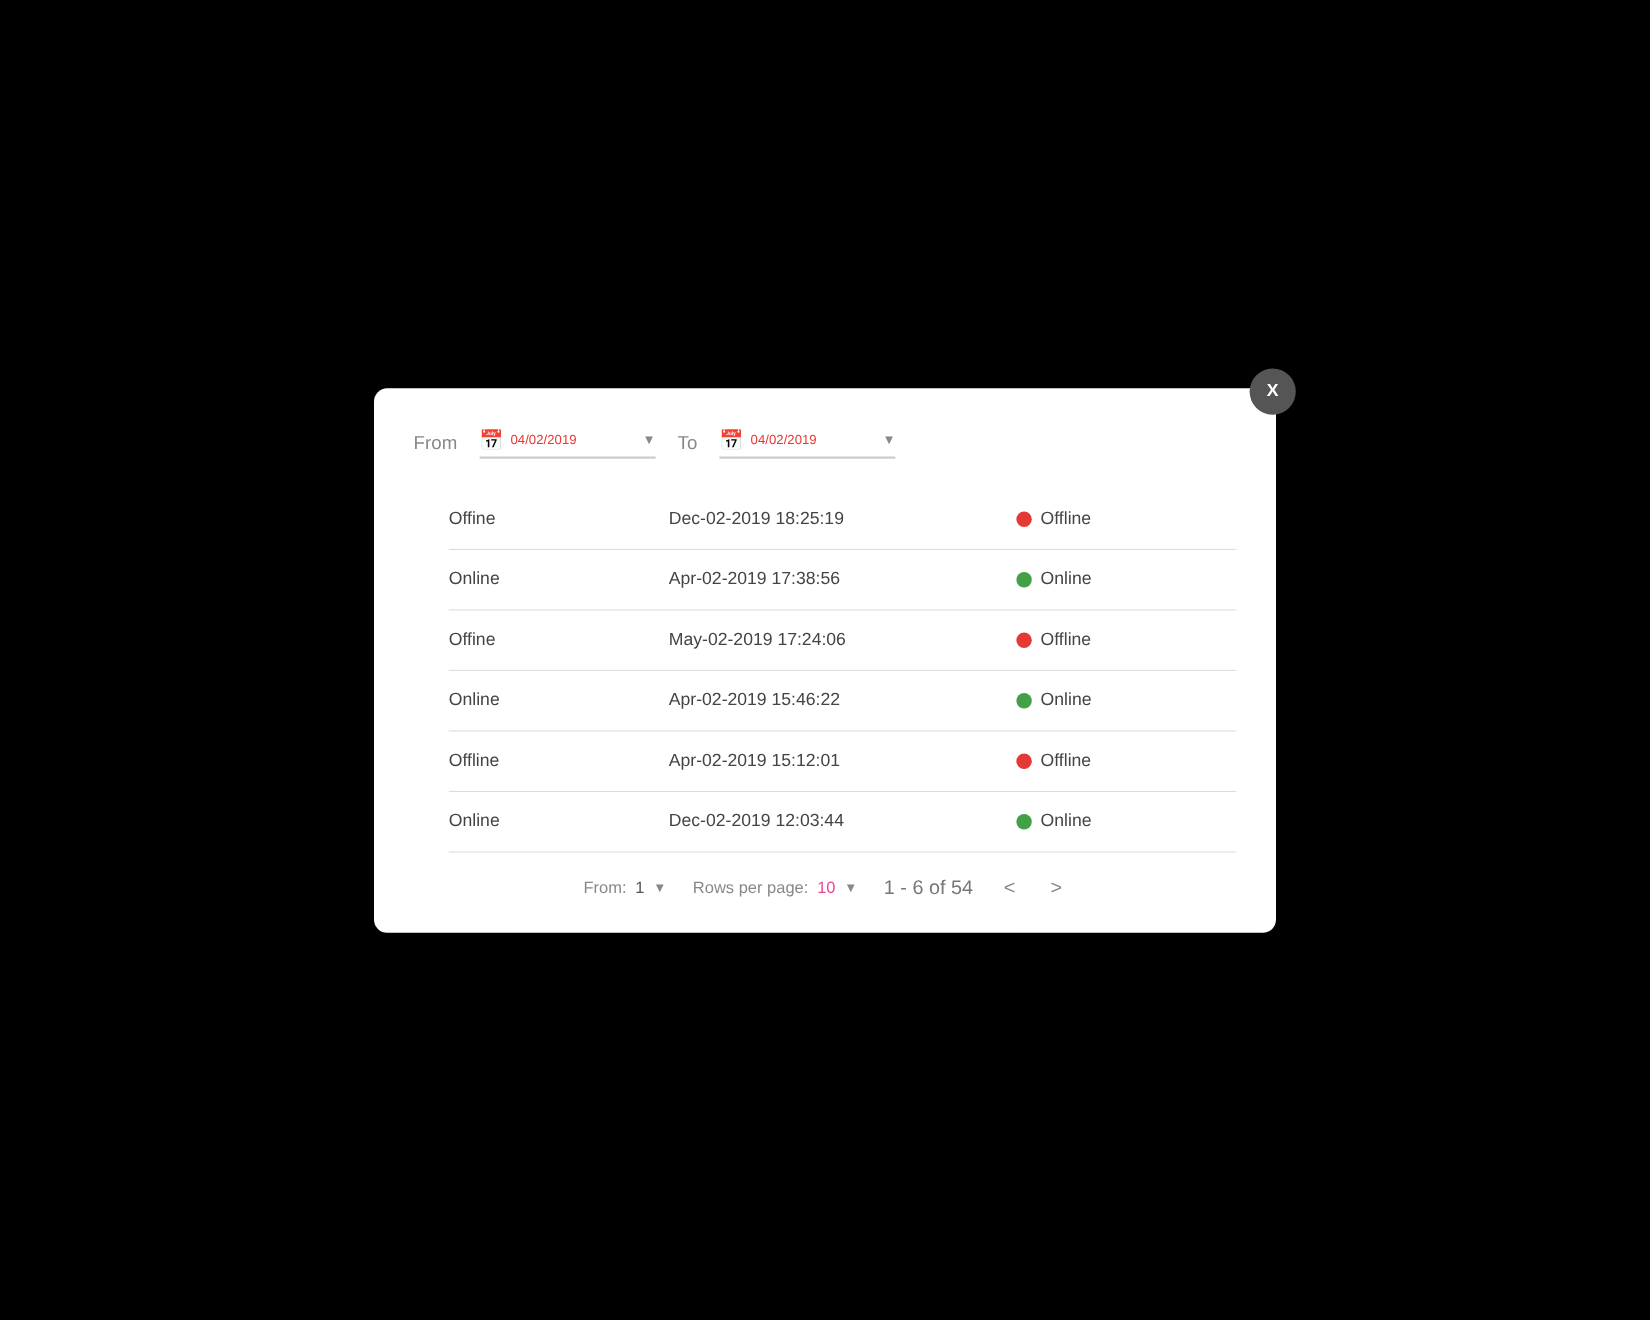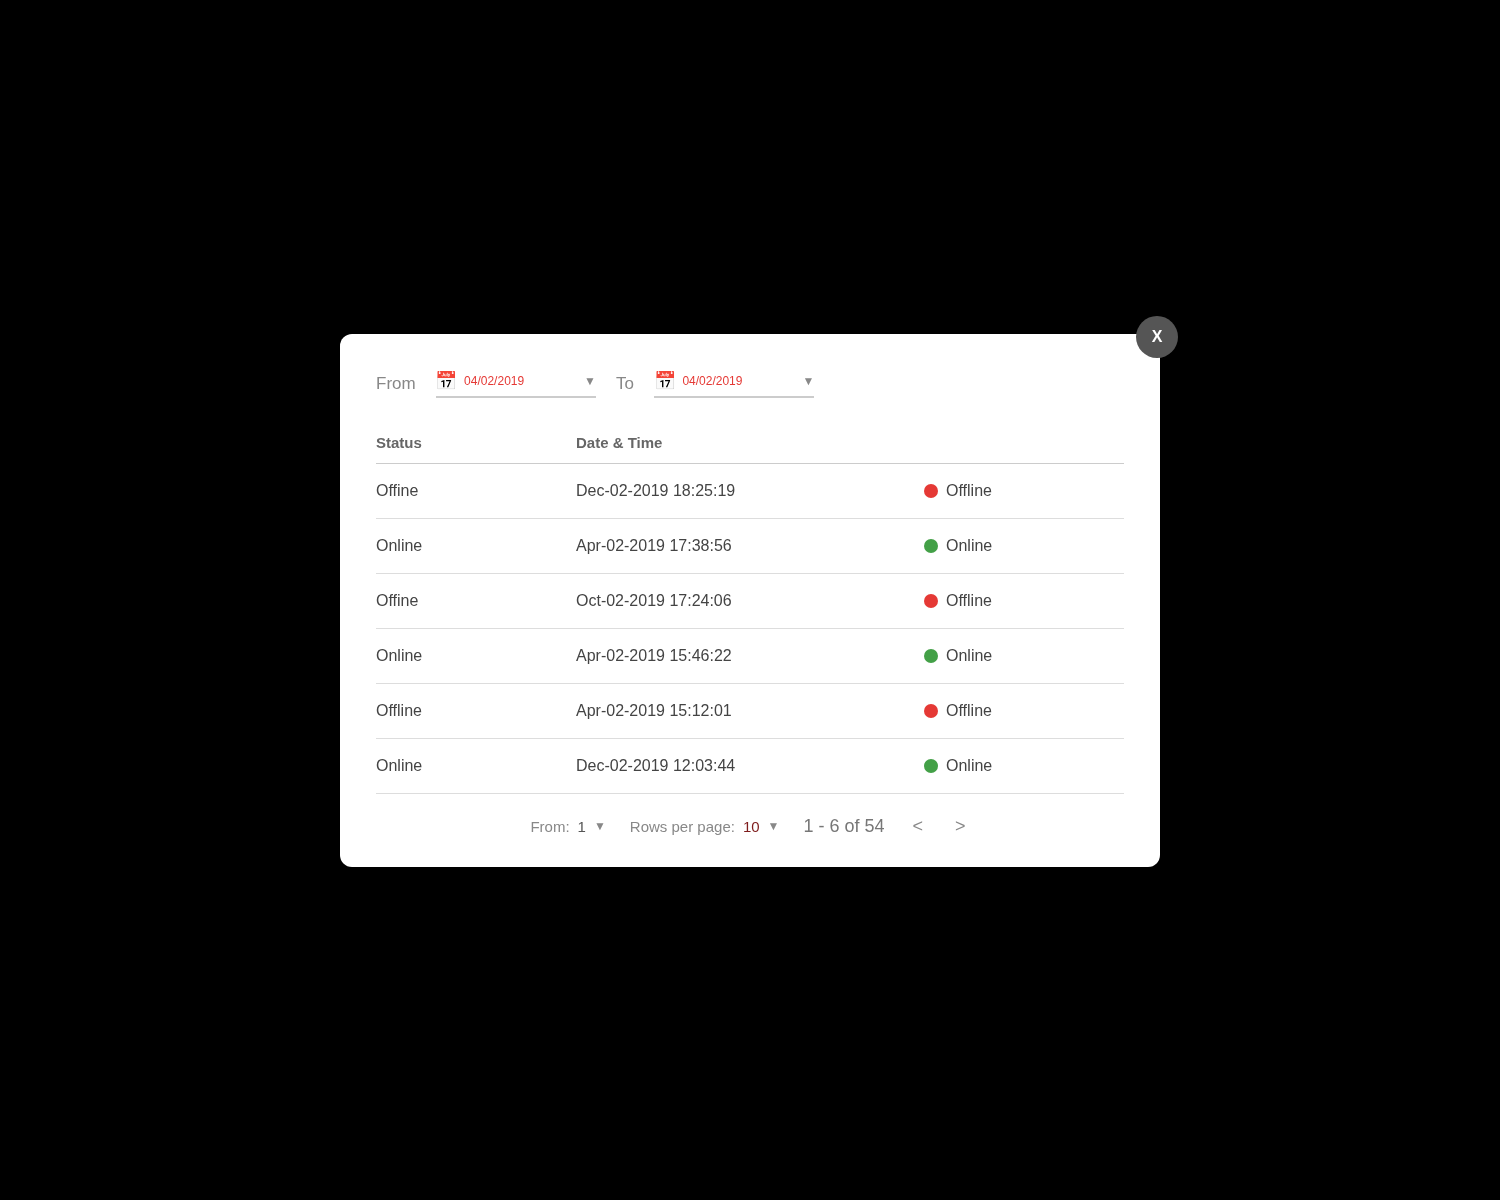--- a/index.html
+++ b/index.html
@@ -85,20 +85,21 @@
       color: #666;
       font-size: 15px;
       font-weight: 600;
     }
     .table-row {
       display: grid;
       grid-template-columns: 200px 1fr 200px;
       padding: 18px 0;
       border-bottom: 1.5px solid #ddd;
       align-items: center;
+      margin-left: 32px;
     }
     .td {
       color: #444;
       font-size: 16px;
     }
     .status-badge {
       display: flex;
       align-items: center;
       gap: 8px;
       font-size: 16px;
@@ -136,21 +137,21 @@
       color: #555;
       font-size: 15px;
     }
     .rows-select {
       display: flex;
       align-items: center;
       gap: 4px;
       cursor: pointer;
     }
     .rows-num {
-      color: #7f1d1d;
+      color: #ec4899;
       font-size: 15px;
     }
     .page-range {
       color: #777;
       font-size: 18px;
     }
     .nav-btn {
       background: none;
       border: none;
       color: #888;
@@ -175,46 +176,41 @@
       </div>
       <span class="date-label">To</span>
       <div class="date-picker">
         <span class="calendar-icon">📅</span>
         <span class="date-value">04/02/2019</span>
         <span class="dropdown-arrow">▼</span>
       </div>
     </div>
 
     <div class="table-container">
-      <div class="table-header">
-        <div class="th">Status</div>
-        <div class="th">Date &amp; Time</div>
-        <div class="th"></div>
-      </div>
       <div id="table-body">
 
       <div class="table-row">
     <div class="td">Offine</div>
     <div class="td">Dec-02-2019  18:25:19</div>
     <div class="td status-badge">
       <span class="status-dot dot-offline"></span>
       <span>Offline</span>
     </div>
   </div>
           <div class="table-row">
     <div class="td">Online</div>
     <div class="td">Apr-02-2019  17:38:56</div>
     <div class="td status-badge">
       <span class="status-dot dot-online"></span>
       <span>Online</span>
     </div>
   </div>
           <div class="table-row">
     <div class="td">Offine</div>
-    <div class="td">Oct-02-2019  17:24:06</div>
+    <div class="td">May-02-2019  17:24:06</div>
     <div class="td status-badge">
       <span class="status-dot dot-offline"></span>
       <span>Offline</span>
     </div>
   </div>
           <div class="table-row">
     <div class="td">Online</div>
     <div class="td">Apr-02-2019  15:46:22</div>
     <div class="td status-badge">
       <span class="status-dot dot-online"></span>

